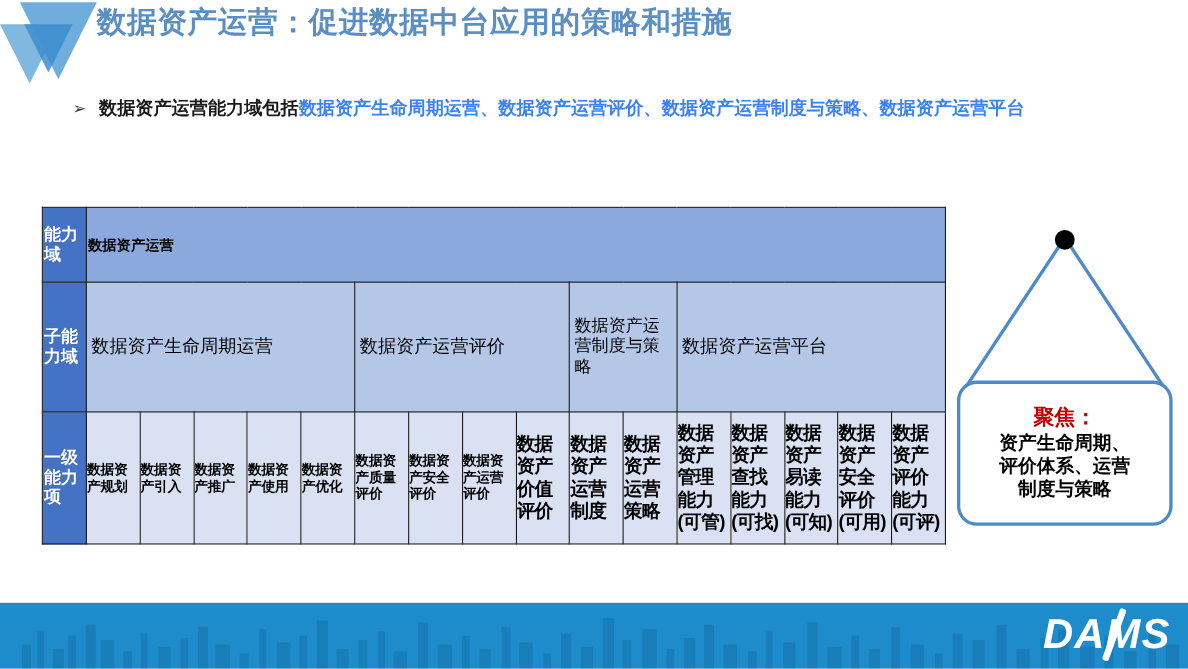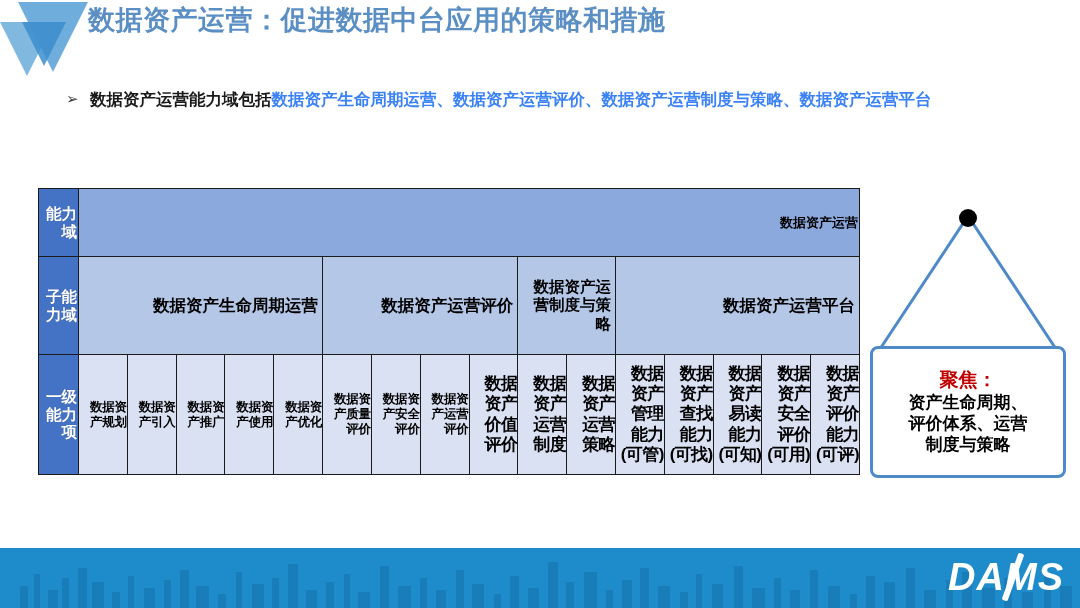--- a/index.html
+++ b/index.html
@@ -32,48 +32,48 @@
     color:#1a1a1a;
   }
   #bullet .txt .hl { color:#3b82f6; }
 
   
   #cap-table {
     position:absolute; left:38px; top:188px; width:822px;
     border-collapse:collapse; table-layout:fixed;
     border:1.5px solid #1b1b1b;
   }
-  #cap-table td { border:1.5px solid #1b1b1b; text-align:right; vertical-align:middle; }
+  #cap-table td { border:1.5px solid #1b1b1b; text-align:left; vertical-align:middle; }
 
   td.rowlabel {
     background:#4472C4; color:#ffffff; font-weight:bold;
     font-size:15.5px; line-height:1.12; width:40px; padding:2px 1px;
     text-shadow:0 0 1px rgba(0,0,0,.25);
   }
   td.domain-cell {
     background:#8CA9DE; color:#000; font-weight:bold; font-size:13px; height:68px;
   }
   td.sub-cell {
-    background:#B4C7E7; color:#000; font-weight:bold; font-size:16.5px;
-    line-height:1.2; height:98px; padding:3px 4px;
+    background:#B4C7E7; color:#000; font-weight:normal; font-size:16.5px;
+    line-height:1.2; height:118px; padding:3px 4px;
   }
   td.sub-cell.narrow { font-size:15.5px; line-height:1.18; }
   td.item-cell {
     background:#D9E1F2; color:#000; font-weight:bold; font-size:12.5px;
     line-height:1.18; height:120px; padding:2px 0px; letter-spacing:-.2px;
     overflow:hidden; white-space:normal;
   }
   td.item-cell.tight { font-size:17px; letter-spacing:-.6px; }
 
   
   #callout { position:absolute; left:862px; top:200px; width:218px; height:290px; }
   #callout svg { position:absolute; left:0; top:0; }
   #tag-box {
     position:absolute; left:8px; top:146px; width:196px; height:132px;
-    border:3px solid #4E89C8; border-radius:8px; background:#ffffff;
+    border:3px solid #4E89C8; border-radius:18px; background:#ffffff;
     display:flex; flex-direction:column; align-items:center; justify-content:center;
   }
   #tag-box .t1 { font-size:19px; font-weight:bold; color:#C00000; line-height:1.2; }
   #tag-box .t2 { font-size:17px; font-weight:bold; color:#000; line-height:1.25; text-align:center; }
 
   
   #footer {
     position:absolute; left:0; bottom:0; width:1080px; height:60px;
     background:#1E8BCB; overflow:hidden;
   }

